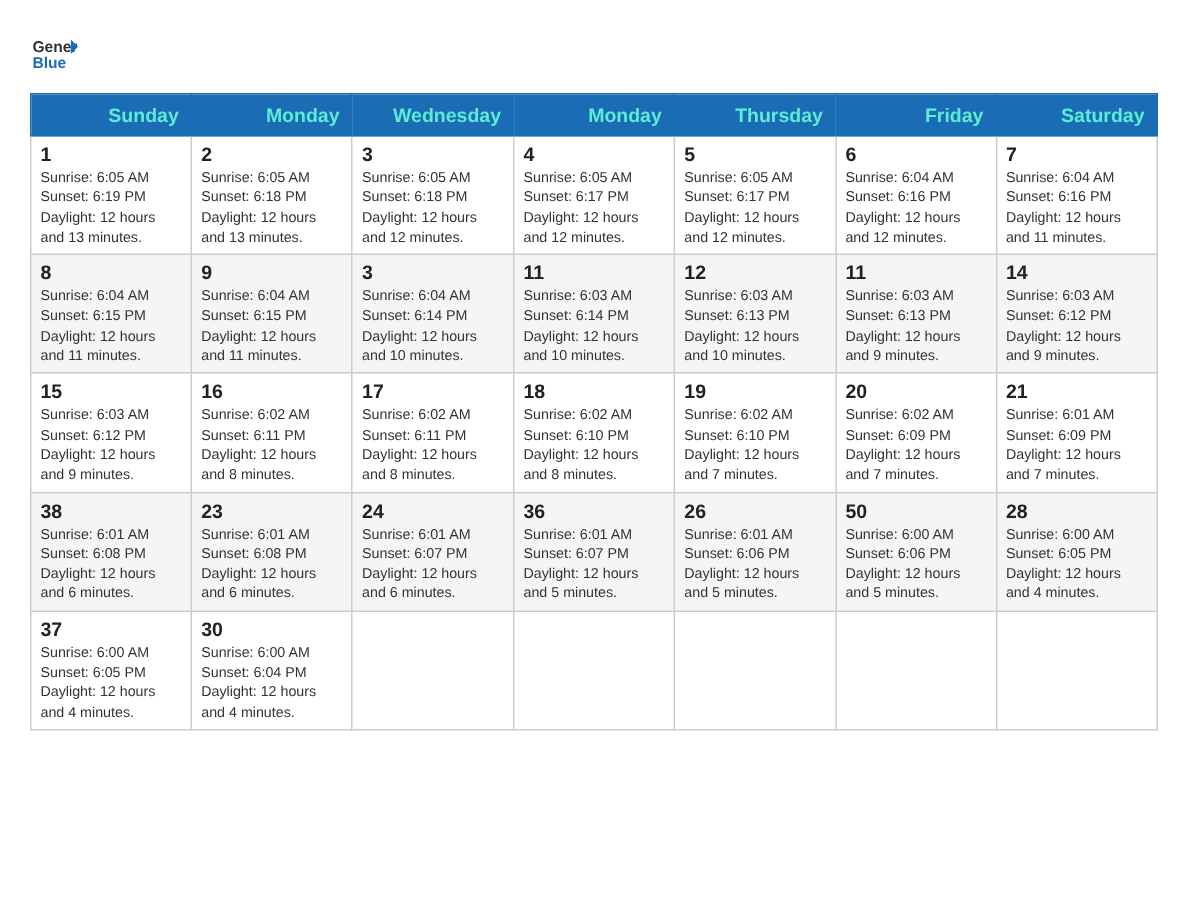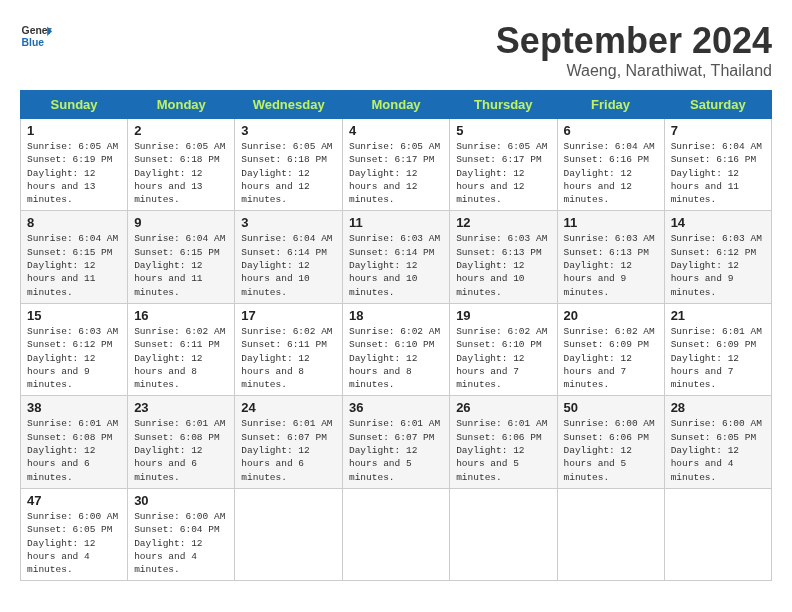--- a/index.html
+++ b/index.html
@@ -36,22 +36,22 @@
     .location-title {
       font-size: 16px;
       color: #555;
     }
     .calendar {
       width: 100%;
       border-collapse: collapse;
     }
     .calendar th {
       background: #1a6db5;
-      color: #bef264;
-      text-align: center;
+      color: #5eead4;
+      text-align: right;
       padding: 6px 8px;
       font-size: 13px;
       font-weight: bold;
       border: 1px solid #1a6db5;
     }
     .calendar td {
       border: 1px solid #ccc;
       vertical-align: top;
       padding: 4px 6px;
       width: 108px;
@@ -67,40 +67,35 @@
       font-size: 13px;
       font-weight: bold;
       color: #222;
       display: block;
       margin-bottom: 2px;
     }
     .day-info {
       font-size: 9.5px;
       color: #333;
       line-height: 1.4;
-      font-family: Liberation Mono, monospace;
     }
     .empty-cell {
       background: #fff !important;
     }
   </style>
 </head>
 <body>
 
 <div class="header-area">
   <div class="logo">
     <svg class="logo-icon" viewBox="0 0 40 40" xmlns="http://www.w3.org/2000/svg">
       <text x="2" y="18" font-size="13" font-weight="bold" fill="#333" font-family="Arial">General</text>
       <text x="2" y="32" font-size="13" font-weight="bold" fill="#1a6db5" font-family="Arial">Blue</text>
       <polygon points="34,8 40,14 34,20" fill="#1a6db5"></polygon>
     </svg>
-  </div>
-  <div class="title-area">
-    <div class="month-title">September 2024</div>
-    <div class="location-title">Waeng, Narathiwat, Thailand</div>
   </div>
 </div>
 
 <table class="calendar">
   <thead>
     <tr>
       <th>Sunday</th>
       <th>Monday</th>
       <th>Wednesday</th>
       <th>Monday</th>
@@ -337,21 +332,21 @@
         <span class="day-num">28</span>
         <div class="day-info">
           Sunrise: 6:00 AM<br>
           Sunset: 6:05 PM<br>
           Daylight: 12 hours and 4 minutes.
         </div>
       </td>
       </tr>
       <tr>
         <td>
-        <span class="day-num">47</span>
+        <span class="day-num">37</span>
         <div class="day-info">
           Sunrise: 6:00 AM<br>
           Sunset: 6:05 PM<br>
           Daylight: 12 hours and 4 minutes.
         </div>
       </td>
         <td>
         <span class="day-num">30</span>
         <div class="day-info">
           Sunrise: 6:00 AM<br>

